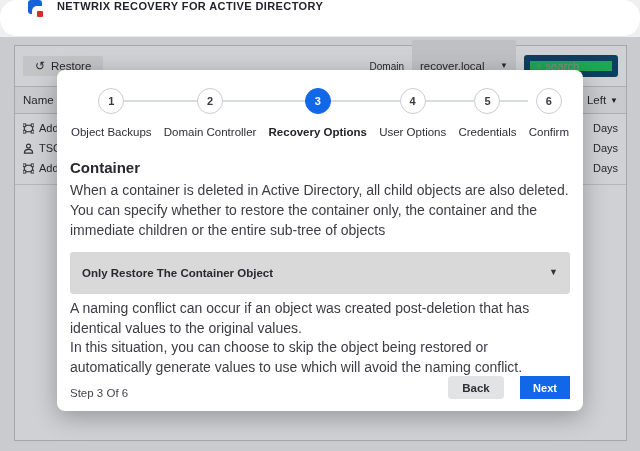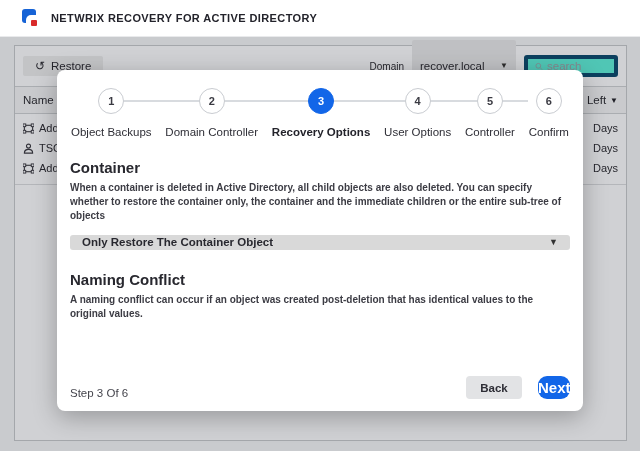--- a/index.html
+++ b/index.html
@@ -1,22 +1,22 @@
 <!DOCTYPE html>
 <html><head>
 <meta charset="utf-8">
 <style>
   * { margin:0; padding:0; box-sizing:border-box; }
   html,body { width:640px; height:451px; overflow:hidden;
     font-family:"Liberation Sans", sans-serif; background:#eef0f2; }
 
   
   .app-header { position:absolute; left:0; top:0; width:640px; height:37px;
-    background:#ffffff; display:flex; align-items:center; padding:0 22px;
-    border-bottom:1px solid #e9eaec; z-index:1; }
+    background:#ffffff; display:flex; align-items:flex-start; padding:0 28px;
+    border-bottom:1px solid #e9eaec; z-index:1;border-radius:17px; }
   .logo { width:19px; height:19px; position:relative; margin-right:10px; }
   .logo .blue { position:absolute; left:0; top:0; width:14px; height:14px;
     background:#1663d6; border-radius:3px; }
   .logo .notch { position:absolute; left:4px; top:6px; width:10px; height:8px;
     background:#ffffff; border-top-left-radius:5px; }
   .logo .red { position:absolute; left:9px; top:11px; width:6px; height:6px;
     background:#d92b2b; border-radius:1px; }
   .app-title { font-size:11px; font-weight:700; color:#23232b; letter-spacing:.4px; }
 
   
@@ -29,22 +29,22 @@
   .btn-restore { display:flex; align-items:center; gap:6px; background:#e6e7e9;
     border:none; border-radius:2px; padding:4px 12px; font-size:11.5px;
     color:#2c2c33; font-family:inherit; cursor:pointer; }
   .restore-glyph { font-size:12px; line-height:1; color:#2c2c33; }
   .toolbar-right { display:flex; align-items:center; gap:8px; }
   .domain-label { font-size:10px; color:#2c2c33; }
   .domain-select { display:flex; align-items:center; justify-content:space-between;
     background:#e2e3e5; border-radius:2px; width:104px; padding:20px 8px;
     font-size:11.5px; color:#2c2c33; cursor:pointer; }
   .caret { font-size:8px; color:#333; line-height:1; }
-  .search-box { display:flex; align-items:center; gap:4px; background:#5eead4;
-    border:4px solid #0c4a6e; border-radius:3px; width:94px; height:22px;
+  .search-box { display:flex; align-items:center; gap:4px; background:#22c55e;
+    border:6px solid #0c4a6e; border-radius:3px; width:94px; height:22px;
     padding:0 7px; }
   .search-box input { border:none; outline:none; width:60px; font-size:11.5px;
     color:#444; background:transparent; font-family:inherit; }
   .search-box input::placeholder { color:#9ba0a6; }
 
   .thead { height:28px; display:flex; align-items:center; justify-content:space-between;
     background:#edeff1; border-top:1px solid #c9ccd0; border-bottom:1px solid #c9ccd0;
     padding:0 8px; font-size:11.5px; color:#2c2c33; }
   .th-left { display:flex; align-items:center; gap:4px; }
   .sort-tri { font-size:8px; color:#23232b; }
@@ -69,35 +69,35 @@
   .steps { display:flex; justify-content:space-between; position:relative; }
   .step { display:flex; flex-direction:column; align-items:center; cursor:pointer; }
   .step-circle { width:26px; height:26px; border-radius:50%; background:#ffffff;
     border:1px solid #c9ccd1; display:flex; align-items:center; justify-content:center;
     font-size:11px; font-weight:600; color:#3a3a42; position:relative; z-index:2; }
   .step.active .step-circle { background:#1266e8; border-color:#1266e8; color:#ffffff; }
   .step-label { margin-top:12px; font-size:11.5px; color:#2e2e36; }
   .step.active .step-label { font-weight:700; color:#23232b; }
 
   .section-heading { font-size:15px; font-weight:700; color:#28282f; margin-top:21px; }
-  .section-text { font-size:10px; color:#3c3c44; line-height:1.42; margin-top:5px;font-weight:bold; }
-  .select-bar { margin-top:11px; height:15px; background:#d9d9d9; border-radius:3px;
+  .section-text { font-size:14px; color:#3c3c44; line-height:1.42; margin-top:5px; }
+  .select-bar { margin-top:11px; height:42px; background:#d9d9d9; border-radius:3px;
     display:flex; align-items:center; justify-content:space-between; padding:0 12px;
     font-size:11.5px; font-weight:700; color:#28282f; cursor:pointer; }
   .select-bar .caret { font-size:9px; }
 
   .modal-footer { position:absolute; left:13px; right:13px; bottom:12px;
     display:flex; align-items:flex-end; justify-content:space-between; }
   .step-indicator { font-size:11.5px; color:#45454d; }
   .footer-btns { display:flex; gap:16px; }
   .btn-back { width:56px; height:23px; background:#e2e3e5; color:#2e2e36;
     border:none; border-radius:4px; font-size:11.5px; font-weight:600;
     font-family:inherit; cursor:pointer; }
-  .btn-next { width:32px; height:23px; background:#1266e8; color:#ffffff;
-    border:none; border-radius:9px; font-size:15px; font-weight:700;
+  .btn-next { width:50px; height:23px; background:#1266e8; color:#ffffff;
+    border:none; border-radius:0; font-size:11px; font-weight:700;
     font-family:inherit; cursor:pointer; }
 </style>
 </head>
 <body>
 
 <div class="app-header">
   <div class="logo">
     <div class="blue"></div>
       <div class="notch"></div>
       <div class="red"></div>
@@ -195,39 +195,39 @@
       <div class="step active">
         <div class="step-circle">3</div>
         <div class="step-label">Recovery Options</div>
       </div>
       <div class="step">
         <div class="step-circle">4</div>
         <div class="step-label">User Options</div>
       </div>
       <div class="step">
         <div class="step-circle">5</div>
-        <div class="step-label">Controller</div>
+        <div class="step-label">Credentials</div>
       </div>
       <div class="step">
         <div class="step-circle">6</div>
         <div class="step-label">Confirm</div>
       </div>
     </div>
   </div>
 
   <div class="section-heading">Container</div>
   <div class="section-text">When a container is deleted in Active Directory, all child objects are also deleted.  You can specify whether to restore the container only, the container and the immediate children or the entire sub-tree of objects</div>
 
   <div class="select-bar">
     <span>Only Restore The Container Object</span>
     <span class="caret">▼</span>
   </div>
 
-  <div class="section-heading">Naming Conflict</div>
   <div class="section-text">A naming conflict can occur if an object was created post-deletion that has identical values to the original values.</div>
+  <div class="section-text" style="margin-top:0;">In this situation, you can choose to skip the object being restored or automatically generate values to use which will avoid the naming conflict.</div>
 
 
   <div class="modal-footer">
     <div class="step-indicator">Step 3 Of 6</div>
     <div class="footer-btns">
       <button class="btn-back">Back</button>
       <button class="btn-next">Next</button>
     </div>
   </div>
 </div>

